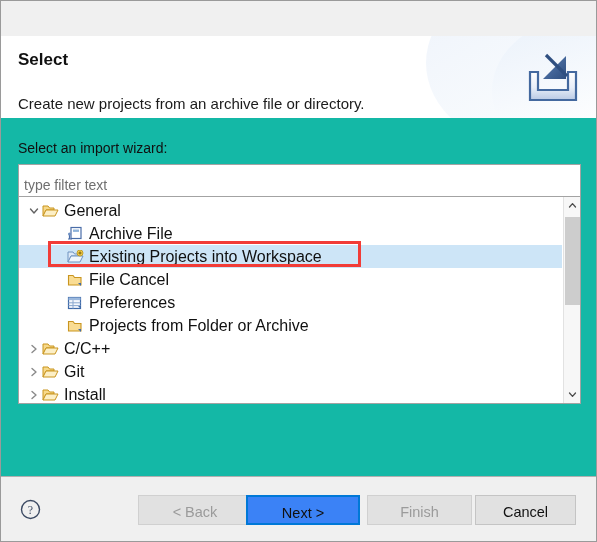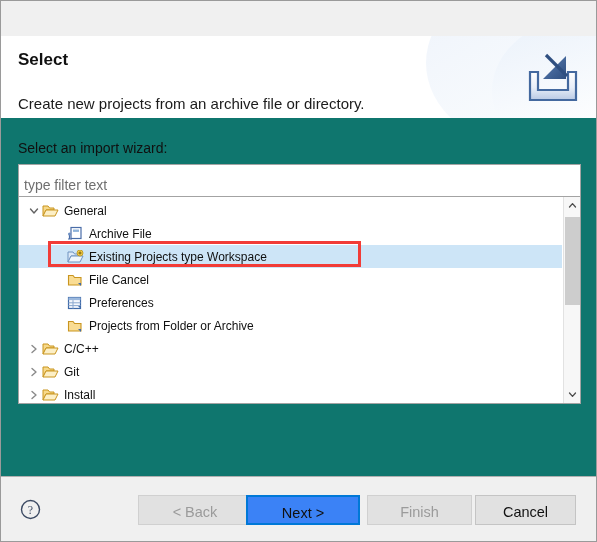--- a/index.html
+++ b/index.html
@@ -128,21 +128,21 @@
     width: 62px;
     height: 58px;
   }
 
   
   .body-area {
     position: absolute;
     left: 0; top: 117px;
     width: 100%;
     height: 358px;
-    background: #0f766e;
+    background: #14b8a6;
   }
   .field-label {
     position: absolute;
     left: 17px;
     top: 22px;
     font-size: 14px;
     color: #101010;
   }
   .filter-input {
     position: absolute;
@@ -176,21 +176,21 @@
   .tree-list {
     position: absolute;
     left: 0; top: 2px;
     right: 18px;
   }
   .tree-row {
     position: relative;
     height: 23px;
     display: flex;
     align-items: center;
-    font-size: 12px;
+    font-size: 16px;
     color: #101010;
     white-space: nowrap;
     text-align: center;
   }
   .tree-row.selected { background: #cde5f7; }
   .twisty {
     width: 14px;
     margin-left: 8px;
     display: flex;
     align-items: center;
@@ -391,21 +391,21 @@
           <span class="twisty"></span>
           <span class="spacer"></span>
           <span class="tree-icon">
             <svg width="17" height="14" viewBox="0 0 17 14">
                 <path d="M1 12 L1 2 L6 2 L7.6 4 L12 4 L12 6 L4 6 L1.2 12 Z" fill="#dce9f7" stroke="#6f93c0" stroke-width="1"></path>
                 <path d="M4 6 L16 6 L13 12 L1 12 Z" fill="#eff6fd" stroke="#6f93c0" stroke-width="1"></path>
                 <circle cx="13" cy="3" r="3" fill="#f5d14f" stroke="#b8921c" stroke-width=".8"></circle>
                 <path d="M13 1.4 L13 4.6 M11.4 3 L14.6 3" stroke="#7a5e05" stroke-width="1"></path>
               </svg>
           </span>
-          <span class="tree-label">Existing Projects type Workspace</span>
+          <span class="tree-label">Existing Projects into Workspace</span>
         </div>
 
         <div class="tree-row indent-child">
           <span class="twisty"></span>
           <span class="spacer"></span>
           <span class="tree-icon">
             <svg width="17" height="14" viewBox="0 0 17 14">
                 <path d="M1.5 12 L1.5 2.5 L6 2.5 L7.6 4.5 L14 4.5 L14 12 Z" fill="#f9dc93" stroke="#c9951f" stroke-width="1.1"></path>
                 <path d="M11 10 L14 10 L14 13 Z" fill="#3f6aa8"></path>
               </svg>

